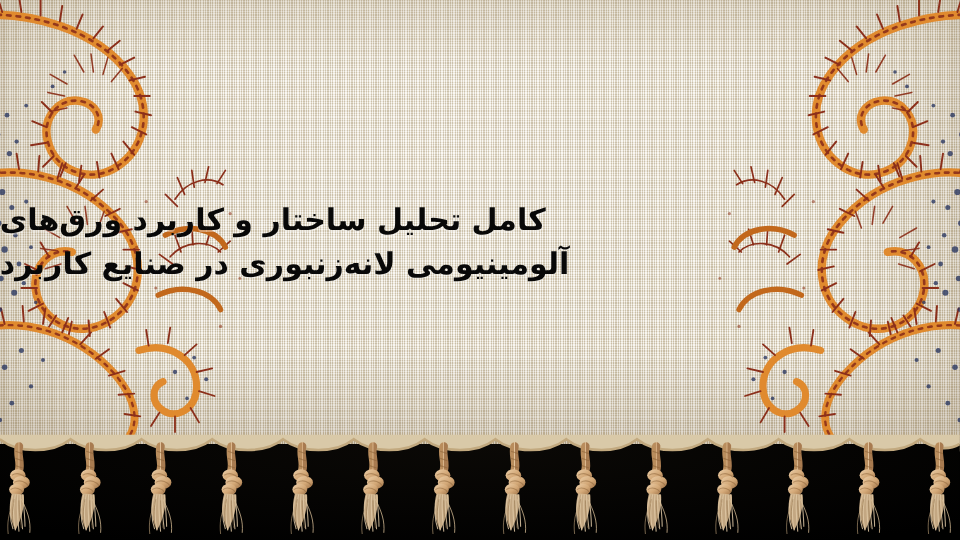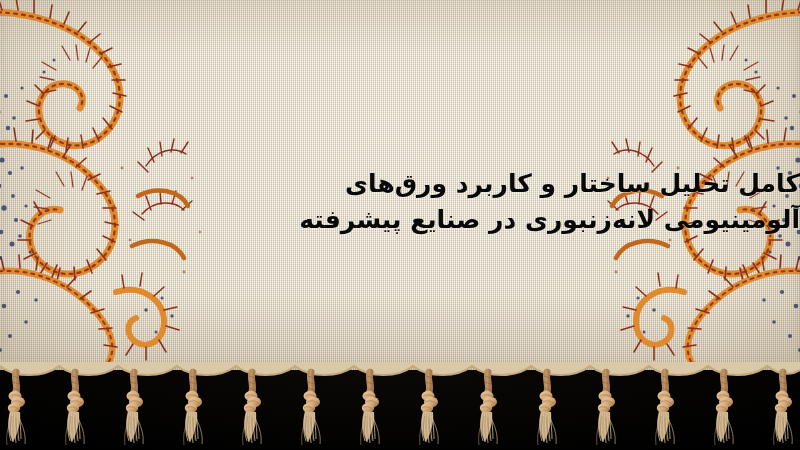--- a/index.html
+++ b/index.html
@@ -106,21 +106,21 @@
     pointer-events: none;
   }
   .fringe svg { display: block; width: 100%; height: 100%; }
 
   
   .title-block {
     position: absolute;
     left: 0;
     top: 166px;
     width: 800px;
-    text-align: right;
+    text-align: left;
     direction: rtl;
     z-index: 5;
   }
   .title-line {
     font-family: "DejaVu Sans", sans-serif;
     font-weight: 700;
     font-size: 25px;
     line-height: 36px;
     color: #080808;
     letter-spacing: 0px;
@@ -575,16 +575,16 @@
         <use href="#tassel" x="606" y="10"></use>
         <use href="#tassel" x="665" y="10"></use>
         <use href="#tassel" x="724" y="10"></use>
         <use href="#tassel" x="783" y="10"></use>
       </g>
     </svg>
   </div>
 
   <div class="title-block">
     <div class="title-line">کامل تحلیل ساختار و کاربرد ورق‌های</div>
-    <div class="title-line">آلومینیومی لانه‌زنبوری در صنایع پیشرفته</div>
+    <div class="title-line">آلومینیومی لانه‌زنبوری در صنایع کاربرد</div>
   </div>
 
 </div>
 
 </body></html>

